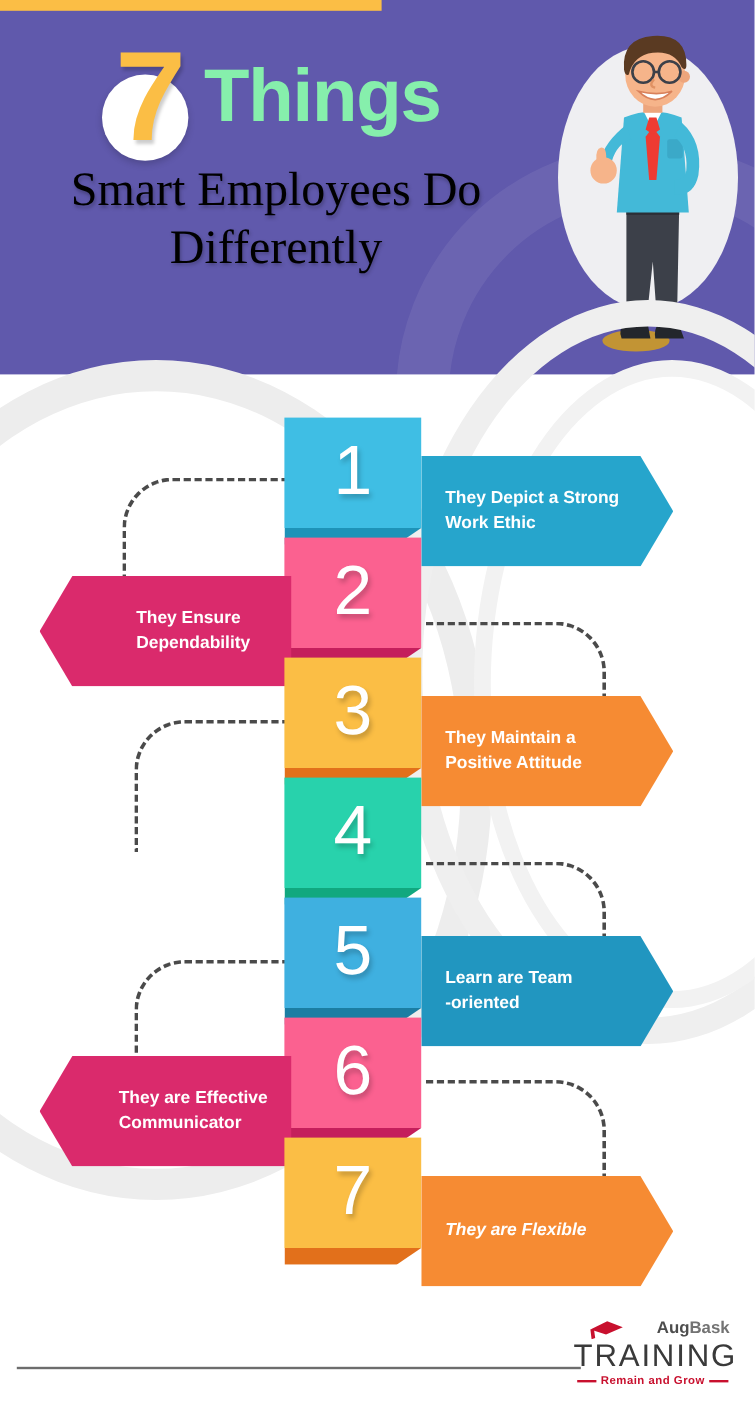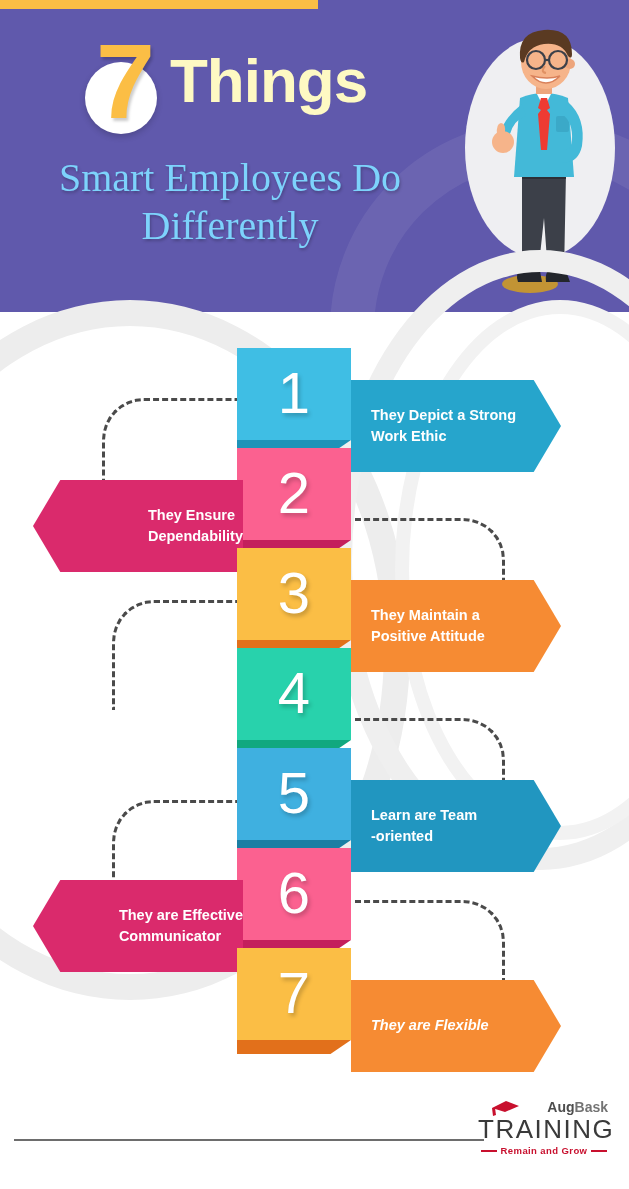--- a/index.html
+++ b/index.html
@@ -77,34 +77,34 @@
     font-size: 106px;
     font-weight: bold;
     color: #FBBE45;
     line-height: 1;
     text-shadow: 2px 3px 3px rgba(0,0,0,0.20);
   }
   #things-word {
     font-family: "Liberation Sans", sans-serif;
     font-size: 62px;
     font-weight: bold;
-    color: #fef9c3;
+    color: #86efac;
     line-height: 1;
     margin-top: 16px;
     margin-left: 4px;
     letter-spacing: -1px;
   }
   #title-sub {
     font-family: "Liberation Serif", serif;
     font-size: 40px;
-    color: #7dd3fc;
+    color: #000000;
     line-height: 1.2;
     text-align: center;
     width: 460px;
-    margin-top: 24px;
+    margin-top: 4px;
     text-shadow: 1px 2px 3px rgba(0,0,0,0.25);
   }
 
   
   #character { position: absolute; left: 470px; top: 22px; width: 150px; height: 290px; }
 
   
   #bg-swoosh-a {
     position: absolute;
     left: -150px; top: 300px;
@@ -168,21 +168,21 @@
     left: 351px;
     width: 210px;
     clip-path: polygon(0 0, 87% 0, 100% 50%, 87% 100%, 0 100%);
     justify-content: flex-start;
     padding-left: 20px;
   }
   .arrow-left {
     left: 33px;
     width: 210px;
     clip-path: polygon(13% 0, 100% 0, 100% 100%, 13% 100%, 0 50%);
-    justify-content: flex-end;
+    justify-content: center;
     padding-left: 46px;
   }
   .arrow-text {
     font-family: "Liberation Sans", sans-serif;
     font-size: 14.5px;
     font-weight: bold;
     color: #ffffff;
     line-height: 1.45;
     white-space: pre-line;
   }

